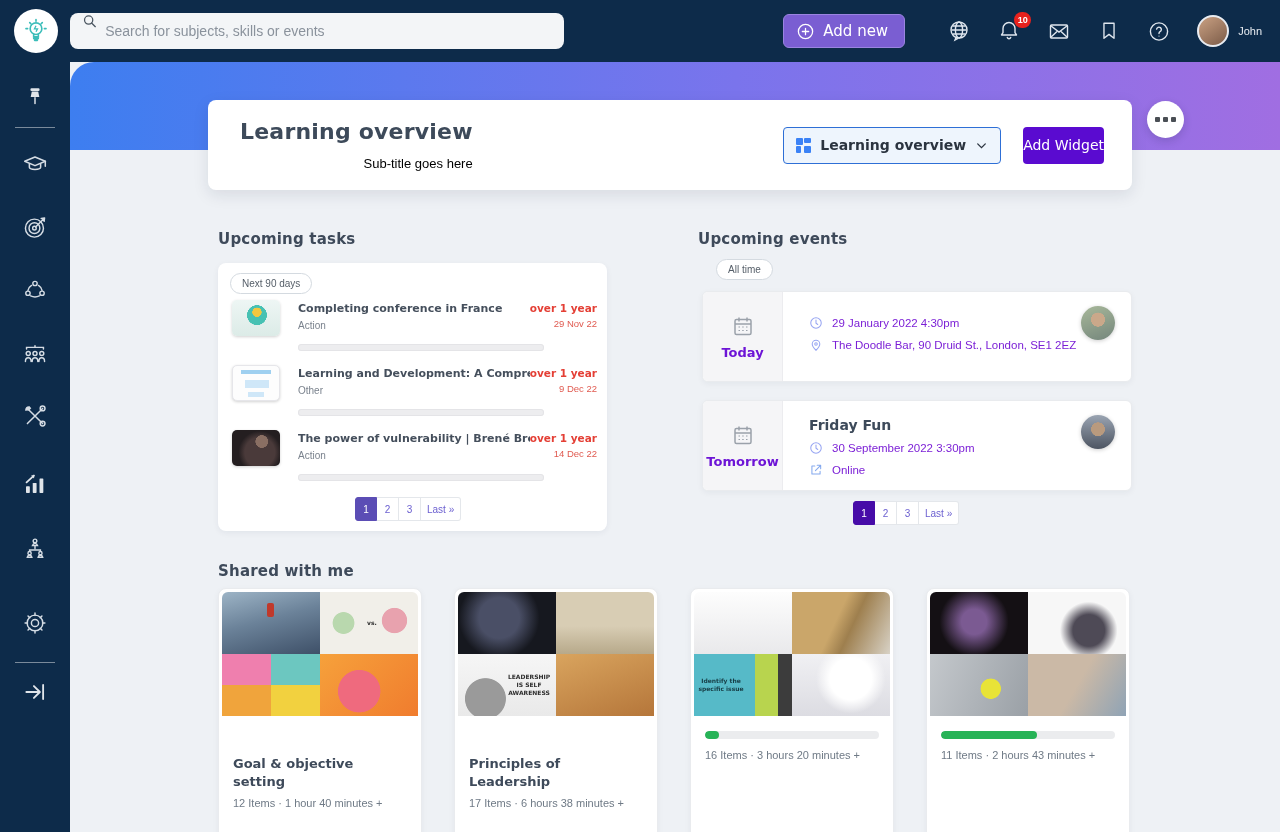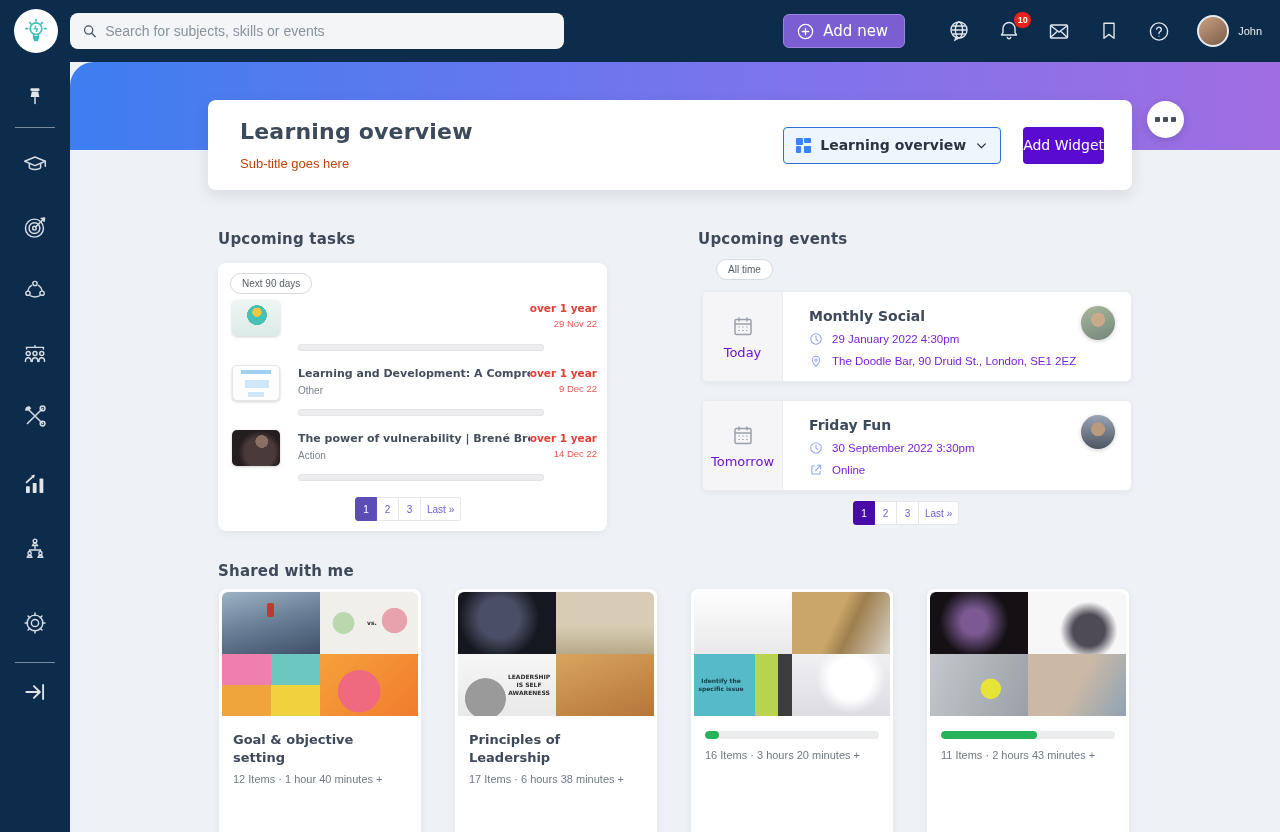--- a/index.html
+++ b/index.html
@@ -2,21 +2,21 @@
 <html><head>
 <meta charset="utf-8">
 <style>
   * { margin:0; padding:0; box-sizing:border-box; }
   html,body { width:1280px; height:832px; overflow:hidden; font-family:"Liberation Sans", sans-serif; }
   #app { position:relative; width:1280px; height:832px; background:#eef1f5; }
 
   
   .topbar { position:absolute; left:0; top:0; width:1280px; height:62px; background:#0d2b4a; z-index:30; display:flex; align-items:center; }
   .logo { position:absolute; left:14px; top:9px; width:44px; height:44px; border-radius:50%; background:#fff; display:flex; align-items:center; justify-content:center; }
-  .searchbar { position:absolute; left:70px; top:13px; width:494px; height:36px; background:#f3f5f7; border-radius:8px; display:flex; align-items:center; padding:0 12px; }
+  .searchbar { position:absolute; left:70px; top:13px; width:494px; height:36px; background:#f3f5f7; border-radius:8px; display:flex; padding:0 12px; }
   .searchbar input { border:none; outline:none; background:transparent; font-size:14px; color:#3c4653; width:100%; margin-left:8px; font-family:"Liberation Sans",sans-serif; }
   .searchbar input::placeholder { color:#8a929c; }
   .nav-right { position:absolute; right:18px; top:0; height:62px; display:flex; align-items:center; gap:26px; }
   .addnew-btn { height:34px; padding:0 16px 0 12px; background:#7a5ed2; border:1px solid #9a84e0; border-radius:6px; color:#fff; font-size:15px; display:flex; align-items:center; gap:8px; cursor:pointer; font-family:"DejaVu Sans",sans-serif; margin-right:16px; }
   .navicon { position:relative; width:24px; height:24px; display:flex; align-items:center; justify-content:center; cursor:pointer; }
   .badge { position:absolute; top:-7px; right:-10px; min-width:17px; height:16px; border-radius:9px; background:#e8211d; color:#fff; font-size:9px; font-weight:bold; display:flex; align-items:center; justify-content:center; padding:0 3px; }
   .user { display:flex; align-items:center; gap:9px; cursor:pointer; }
   .avatar { width:32px; height:32px; border-radius:50%; border:2px solid #e8ecf2; background:linear-gradient(145deg,#caa183,#7b5b48); }
   .user-name { color:#e9edf2; font-size:11px; }
 
@@ -24,21 +24,21 @@
   .sidebar { position:absolute; left:0; top:62px; width:70px; height:770px; background:#0d2b4a; z-index:20; }
   .side-ic { position:absolute; left:50%; transform:translate(-50%,-50%); cursor:pointer; opacity:.92; }
   .side-divider { position:absolute; left:15px; width:40px; height:1px; background:rgba(255,255,255,.45); }
 
   
   .main { position:absolute; left:70px; top:62px; width:1210px; height:770px; background:#eef1f5; overflow:hidden; }
   .hero { position:absolute; left:0; top:0; width:1210px; height:88px; background:linear-gradient(90deg,#3d7ef0 0%,#7a74ec 55%,#a06ee2 100%); border-top-left-radius:24px; }
 
   .header-card { position:absolute; left:138px; top:38px; width:924px; height:90px; background:#fff; border-radius:8px; box-shadow:0 5px 16px rgba(20,30,60,.10); display:flex; align-items:center; justify-content:space-between; padding:0 28px 0 32px; z-index:5; }
   .hc-title { font-family:"DejaVu Sans",sans-serif; font-size:22px; font-weight:bold; color:#3d4a5a; letter-spacing:.2px; }
-  .hc-sub { font-size:13px; color:#c2410c; margin-top:12px; }
+  .hc-sub { font-size:13px; color:#000000; margin-top:12px;text-align:right; }
   .hc-right { display:flex; align-items:center; gap:22px; }
   .view-select { height:37px; border:1px solid #2e6fd6; background:#eef5fd; border-radius:4px; display:flex; align-items:center; gap:9px; padding:0 12px; cursor:pointer; }
   .view-select .lbl { font-family:"DejaVu Sans",sans-serif; font-size:14px; font-weight:bold; color:#2b3440; }
   .grid-ic { width:15px; height:15px; display:grid; grid-template-columns:7px 7px; grid-template-rows:7px 7px; gap:1px; }
   .grid-ic span { background:#3b82f6; border-radius:1px; }
   .grid-ic span:nth-child(2){ height:5px; } .grid-ic span:nth-child(3){ width:5px; }
   .addwidget-btn { height:37px; padding:0 0; background:#5a0bd0; color:#fff; border:none; border-radius:4px; font-size:14px; font-family:"DejaVu Sans",sans-serif; cursor:pointer; }
   .more-btn { position:absolute; left:1077px; top:39px; width:37px; height:37px; border-radius:50%; background:#fff; box-shadow:0 3px 8px rgba(20,30,60,.18); display:flex; align-items:center; justify-content:center; gap:3px; cursor:pointer; z-index:6; }
   .more-btn i { width:5px; height:5px; background:#4a4f55; border-radius:1px; }
 
@@ -64,36 +64,36 @@
   .pg { min-width:22px; height:24px; border:1px solid #e4e7eb; background:#fff; color:#6b5fd0; font-size:10px; display:flex; align-items:center; justify-content:center; padding:0 6px; cursor:pointer; }
   .pg + .pg { border-left:none; }
   .pg.first { border-radius:3px 0 0 3px; } .pg.lastb { border-radius:0 3px 3px 0; }
   .tasks-card .pg.active { background:#5b4db5; border-color:#5b4db5; color:#fff; }
   .ev-pagin .pg.active { background:#470ca8; border-color:#470ca8; color:#fff; }
 
   
   .events-pill { position:absolute; left:646px; top:197px; }
   .event-card { position:absolute; left:632px; width:430px; height:91px; background:#fff; border:1px solid #e9ebee; border-radius:6px; box-shadow:0 2px 6px rgba(20,30,60,.05); display:flex; overflow:hidden; }
   .ev-left { width:80px; background:#f5f5f7; border-right:1px solid #ececef; display:flex; flex-direction:column; align-items:center; justify-content:center; gap:7px; }
-  .ev-day { font-family:"DejaVu Sans",sans-serif; font-size:13px; font-weight:normal; color:#6d14d6; }
+  .ev-day { font-family:"DejaVu Sans",sans-serif; font-size:13px; font-weight:bold; color:#6d14d6; }
   .ev-main { position:relative; flex:1; padding:16px 0 0 26px; }
   .ev-title { font-family:"DejaVu Sans",sans-serif; font-size:14px; font-weight:bold; color:#3d4a5a; }
   .ev-row { display:flex; align-items:center; gap:9px; margin-top:8px; }
   .ev-row span { font-size:11.5px; color:#7b1fd6; }
   .ev-avatar { position:absolute; right:16px; top:14px; width:34px; height:34px; border-radius:50%; box-shadow:0 1px 4px rgba(0,0,0,.2); }
   .avatar-f { background:radial-gradient(circle at 50% 40%, #caa88a 0 26%, transparent 27%), linear-gradient(160deg,#a8b89a,#74867c); }
   .avatar-m { background:radial-gradient(circle at 50% 42%, #b99a7e 0 26%, transparent 27%), linear-gradient(#9aa4b2,#4d5562); }
 
   
   .scard { position:absolute; top:526px; width:204px; height:306px; background:#fff; border:1px solid #e9ebee; border-radius:8px; box-shadow:0 2px 6px rgba(20,30,60,.05); }
   .collage { margin:3px; height:124px; border-radius:6px 6px 0 0; overflow:hidden; display:grid; grid-template-columns:1fr 1fr; grid-template-rows:1fr 1fr; }
   .cell { position:relative; }
   .cell .tiny-txt { position:absolute; right:4px; top:50%; transform:translateY(-50%); font-size:6px; font-weight:bold; color:#2e2e2e; text-align:center; line-height:8px; width:46px; font-family:"DejaVu Sans",sans-serif; }
   .scontent { padding:12px 14px 0 14px; }
-  .sc-title { font-family:"DejaVu Sans",sans-serif; font-size:13px; font-weight:bold; color:#3e4a5a; line-height:18px; }
+  .sc-title { font-family:"DejaVu Sans",sans-serif; font-size:13px; font-weight:bold; color:#3e4a5a; line-height:18px;margin-top:24px; }
   .sc-meta { font-size:11px; color:#6f7a86; margin-top:6px; }
   .sc-bar { height:8px; border-radius:4px; background:#ebecee; margin-bottom:10px; overflow:hidden; }
   .sc-fill { height:100%; background:#27b357; border-radius:4px; }
 
   
   .c1a { background:linear-gradient(165deg,#9db4c6 0%,#6b8299 45%,#3e5068 100%); }
   .c1a::after{content:"";position:absolute;left:46%;top:18%;width:7px;height:14px;background:#c0392b;border-radius:2px;}
   .c1b { background:radial-gradient(circle at 24% 50%, #b9d8ae 0 13%, transparent 14%), radial-gradient(circle at 76% 46%, #e8a2ae 0 15%, transparent 16%), #f1efe9; }
   .c1c { background:conic-gradient(#6cc7c0 0 25%, #f2d13f 0 50%, #f0a43c 0 75%, #ef7fae 0 100%); }
   .c1d { background:radial-gradient(circle at 40% 60%, #ef6a7e 0 30%, transparent 31%), linear-gradient(135deg,#f6a13b,#f07c2e); }
@@ -293,20 +293,24 @@
         <i></i>
         <i></i>
       </div>
 
     <div class="section-h" style="left:148px; top:168px">Upcoming tasks</div>
     <div class="tasks-card">
       <span class="pill">Next 90 days</span>
 
       <div class="task-row" style="top:37px">
         <div class="task-thumb thumb1"></div>
+        <div class="task-mid">
+          <div class="task-title">Completing conference in France</div>
+          <div class="task-type">Action</div>
+        </div>
         <div class="task-right">
           <div class="task-due">over 1 year</div>
           <div class="task-date">29 Nov 22</div>
         </div>
         <div class="task-bar"></div>
       </div>
 
       <div class="task-row" style="top:102px">
         <div class="task-thumb thumb2"></div>
         <div class="task-mid">
@@ -347,21 +351,20 @@
     <div class="event-card" style="top:229px">
       <div class="ev-left">
         <svg width="24" height="24" viewBox="0 0 24 24" fill="none" stroke="#9aa1aa" stroke-width="1.5">
           <rect x="4" y="5.5" width="16" height="15" rx="1.5"></rect>
             <path d="M8 3.5v4M16 3.5v4M4 10h16"></path>
           <path d="M7.5 13h1.5M11.2 13h1.5M15 13h1.5M7.5 16.5h1.5M11.2 16.5h1.5M15 16.5h1.5" stroke-width="1.2"></path>
         </svg>
         <span class="ev-day">Today</span>
       </div>
       <div class="ev-main">
-        <div class="ev-title">Monthly Social</div>
         <div class="ev-row">
           <svg width="14" height="14" viewBox="0 0 24 24" fill="none" stroke="#97a5f2" stroke-width="1.8">
             <circle cx="12" cy="12" r="9"></circle>
               <path d="M12 7v5.5l3 2" stroke-linecap="round"></path>
           </svg>
           <span>29 January 2022 4:30pm</span>
         </div>
         <div class="ev-row">
           <svg width="14" height="14" viewBox="0 0 24 24" fill="none" stroke="#97a5f2" stroke-width="1.8">
             <path d="M12 21s-6.5-6.2-6.5-10.7A6.5 6.5 0 0 1 12 3.8a6.5 6.5 0 0 1 6.5 6.5C18.5 14.8 12 21 12 21z"></path>

